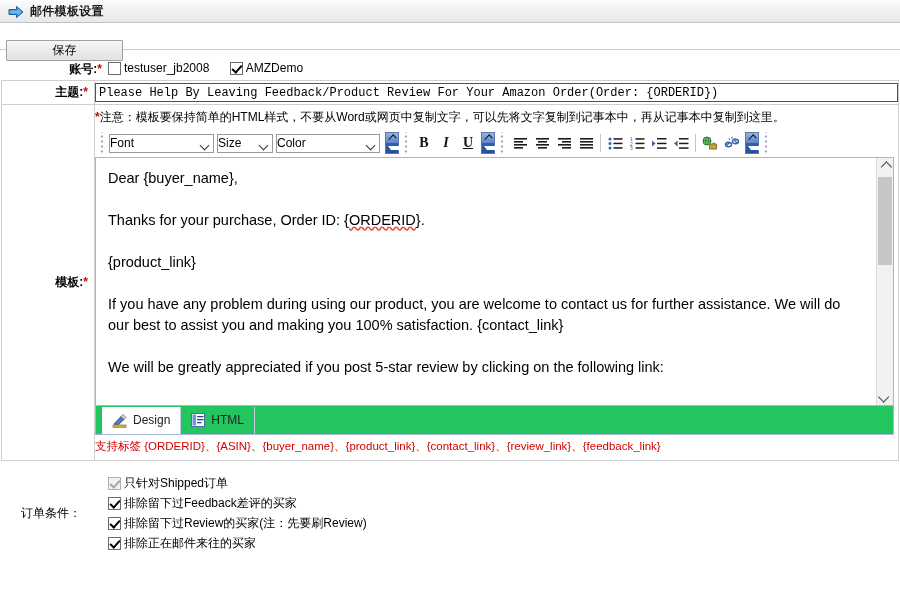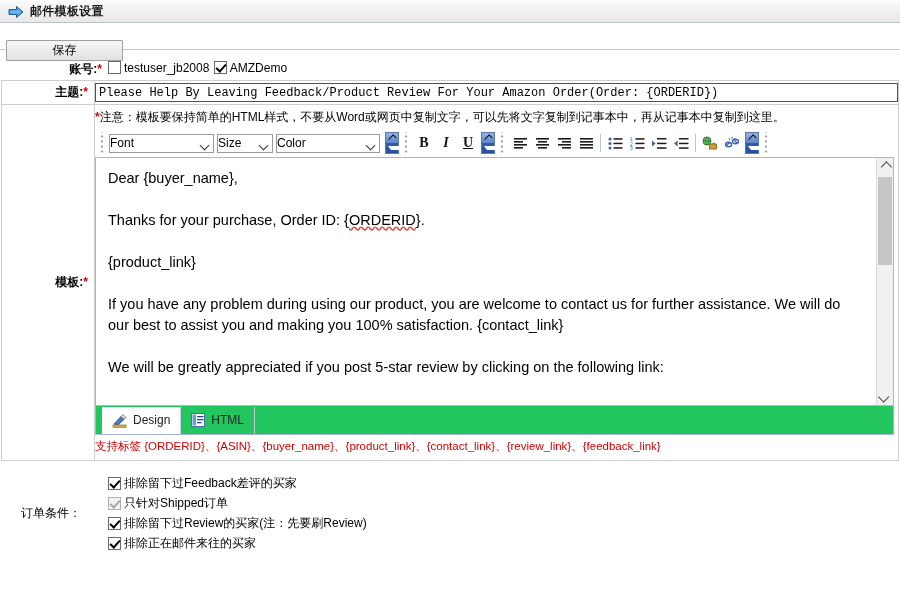--- a/index.html
+++ b/index.html
@@ -112,22 +112,22 @@
   }
   .cbx.dis {
     border-color: #b0b0b0;
     background: #f2f2f2;
     cursor: default;
   }
   .cbx.dis:checked::after { border-color: #a8a8a8; }
 
   .acct-item {
     display: inline-flex;
-    align-items: center;
-    margin-right: 1px;
+    align-items: flex-end;
+    margin-right: 17px;
     font-size: 12px;
   }
 
   
   .form-table {
     border-collapse: collapse;
     width: 898px;
     margin-left: 1px;
     table-layout: fixed;
   }
@@ -651,26 +651,26 @@
 
     </td>
   </tr>
 </tbody>
   </table>
 
 <div class="cond-block">
   <div class="cond-label">订单条件：</div>
   <div class="cond-list">
     <label class="cond-item">
+      <input type="checkbox" class="cbx dis" checked="" disabled="" style="">
+      <span>只针对Shipped订单</span>
+    </label>
+    <label class="cond-item">
       <input type="checkbox" class="cbx" checked="" style="">
       <span>排除留下过Feedback差评的买家</span>
-    </label>
-    <label class="cond-item">
-      <input type="checkbox" class="cbx dis" checked="" disabled="" style="">
-      <span>只针对Shipped订单</span>
     </label>
     <label class="cond-item">
       <input type="checkbox" class="cbx" checked="" style="">
       <span>排除留下过Review的买家(注：先要刷Review)</span>
     </label>
     <label class="cond-item">
       <input type="checkbox" class="cbx" checked="" style="">
       <span>排除正在邮件来往的买家</span>
     </label>
   </div>

